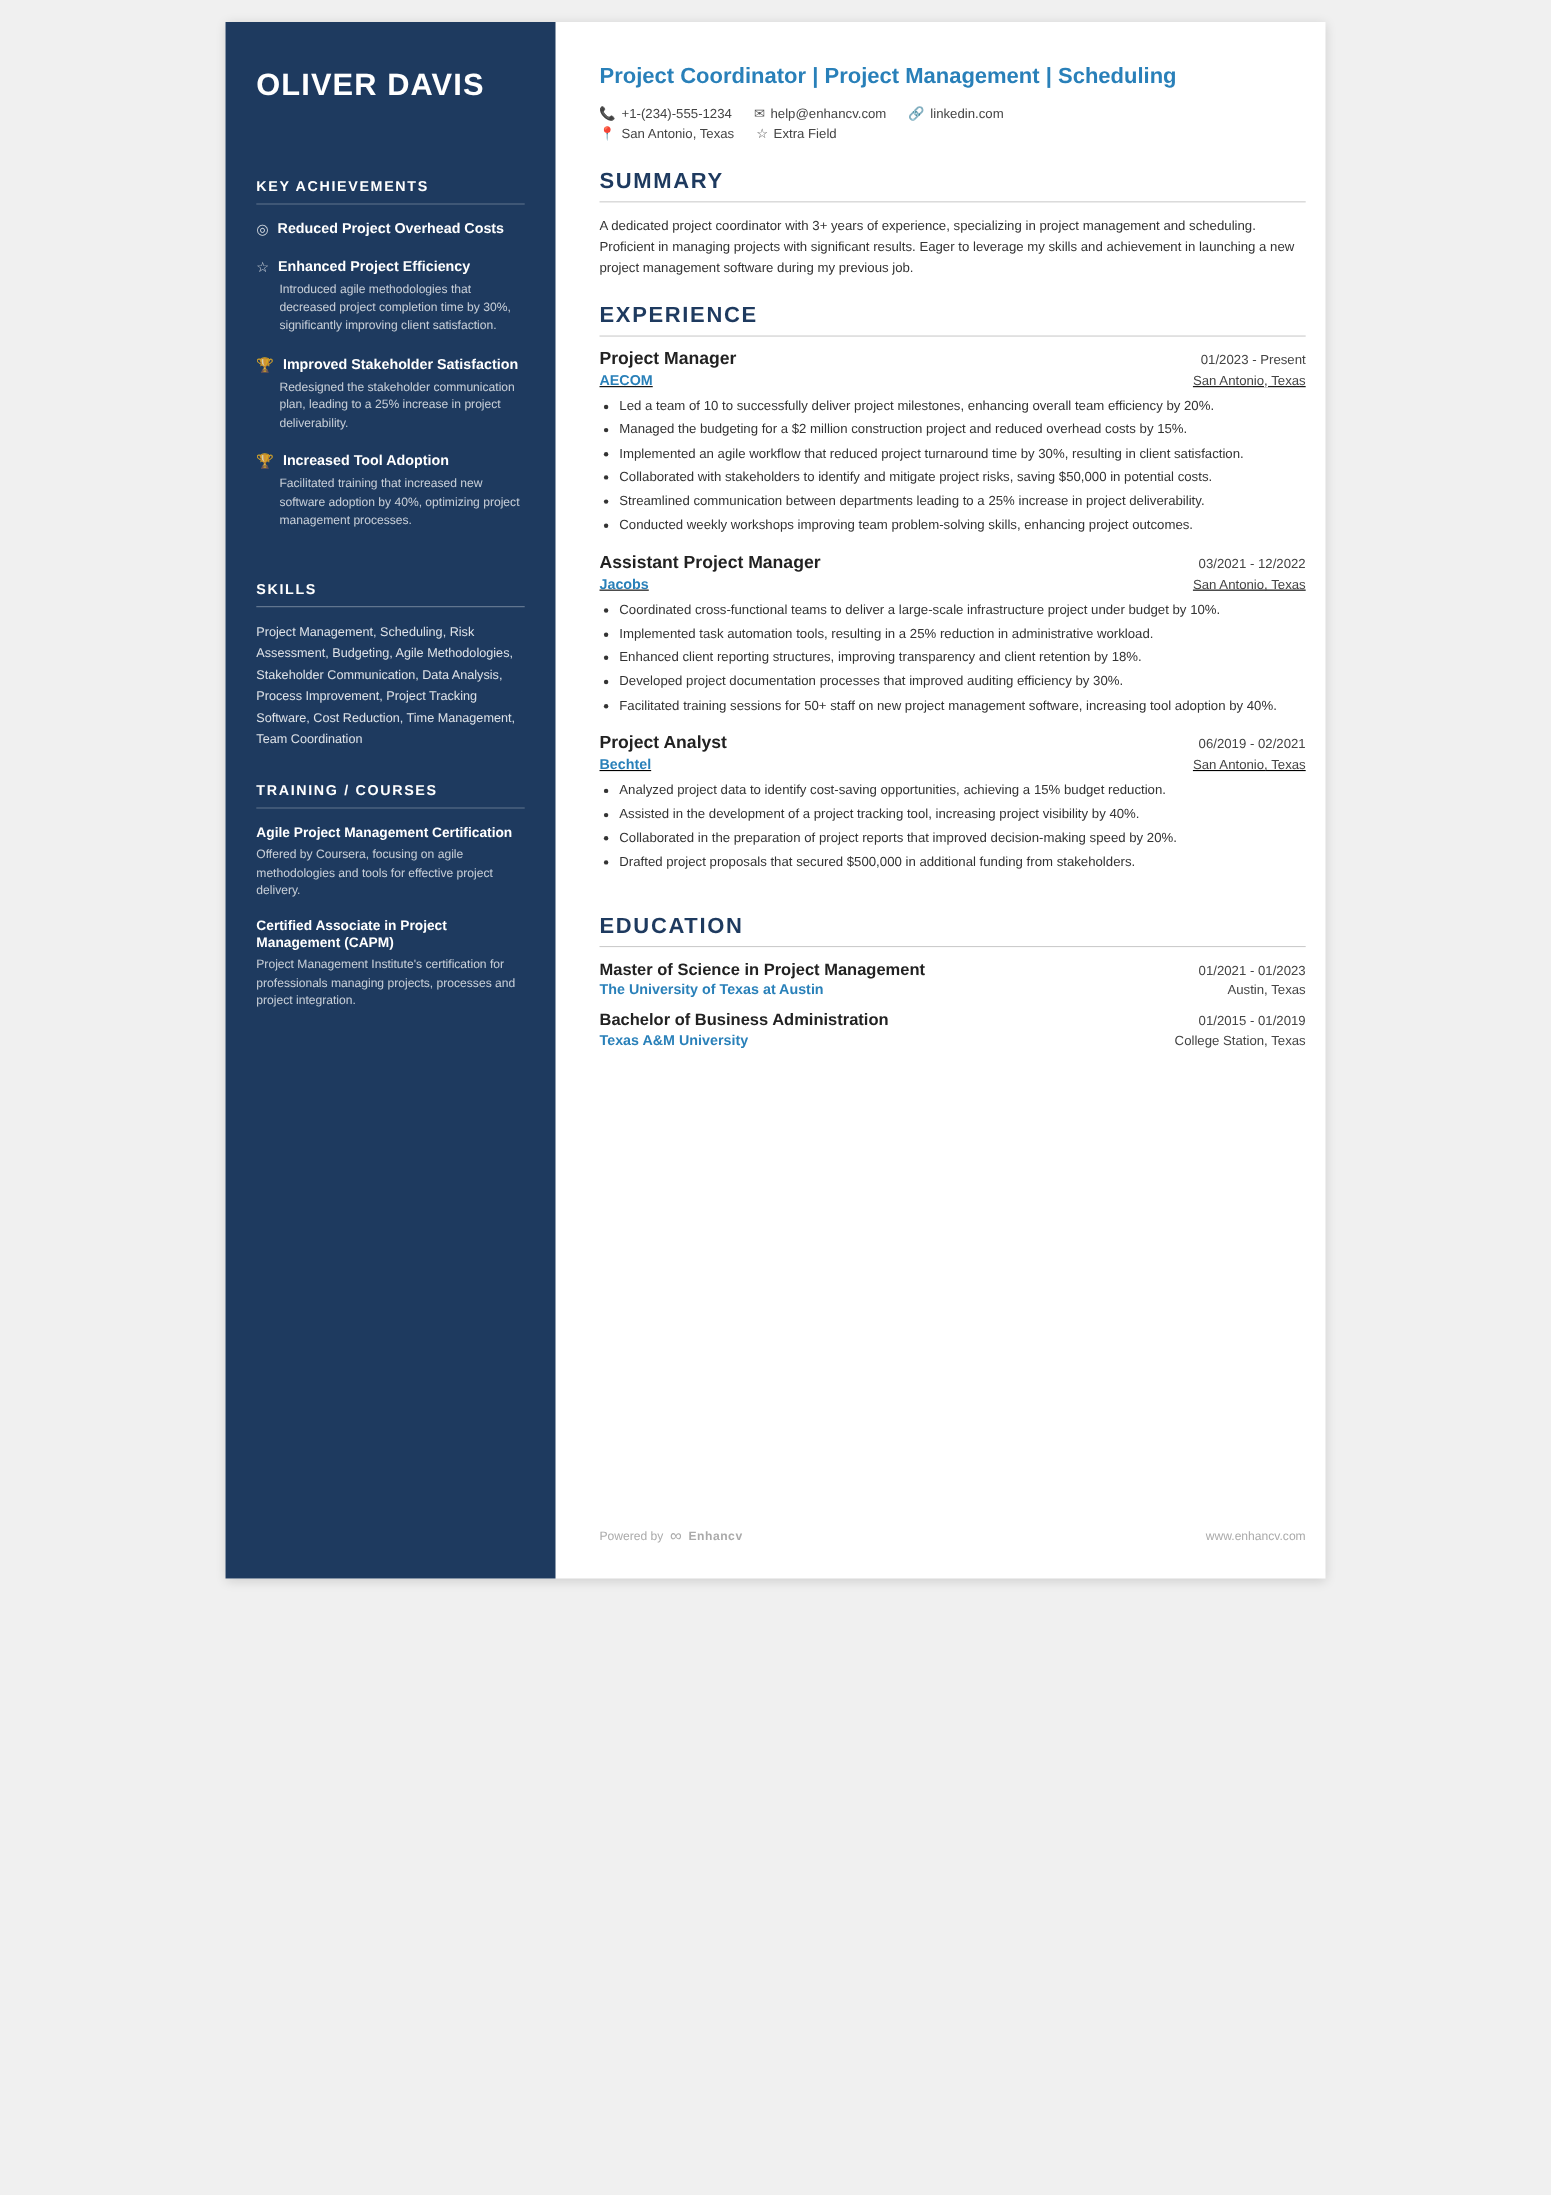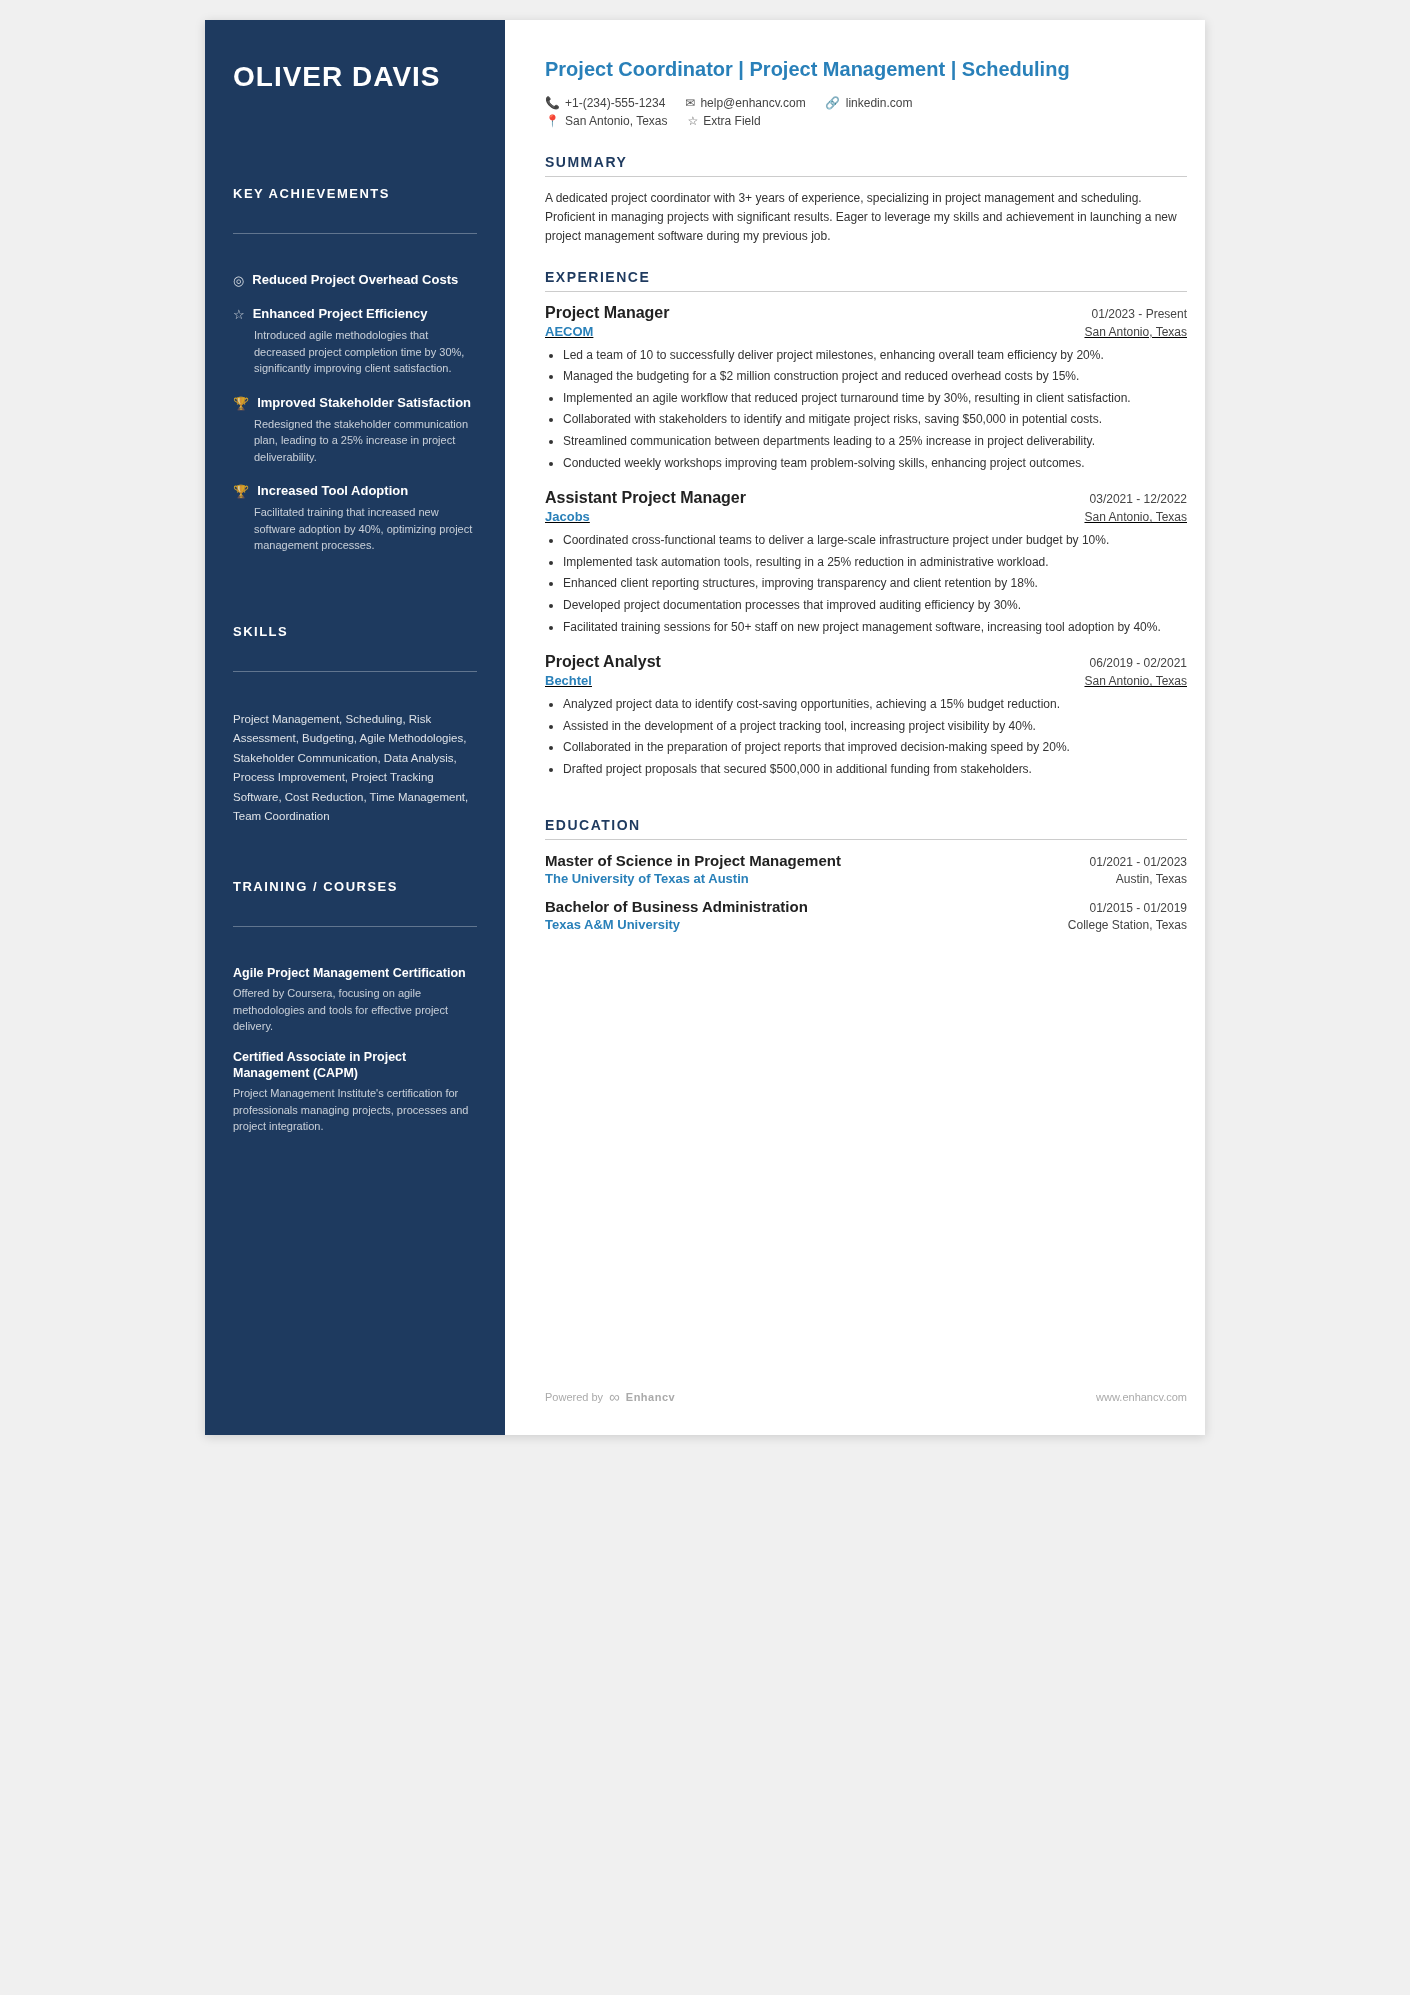--- a/index.html
+++ b/index.html
@@ -19,21 +19,20 @@
     }
     
     .sidebar {
       width: 300px;
       min-width: 300px;
       background: #1e3a5f;
       color: white;
       padding: 40px 28px 30px 28px;
       display: flex;
       flex-direction: column;
-      gap: 24px;
     }
     .sidebar-name {
       font-size: 28px;
       font-weight: 900;
       color: white;
       letter-spacing: 1px;
       margin-bottom: 40px;
       line-height: 1.2;
     }
     .sidebar-section-title {
@@ -123,21 +122,21 @@
       align-items: center;
       gap: 5px;
       font-size: 12px;
       color: #444;
     }
     .contact-icon {
       color: #555;
       font-size: 12px;
     }
     .section-title {
-      font-size: 14px;
+      font-size: 20px;
       font-weight: 700;
       color: #1e3a5f;
       letter-spacing: 1.5px;
       text-transform: uppercase;
       margin-bottom: 6px;
       margin-top: 22px;
     }
     .main-divider {
       border: none;
       border-top: 1.5px solid #ccc;

